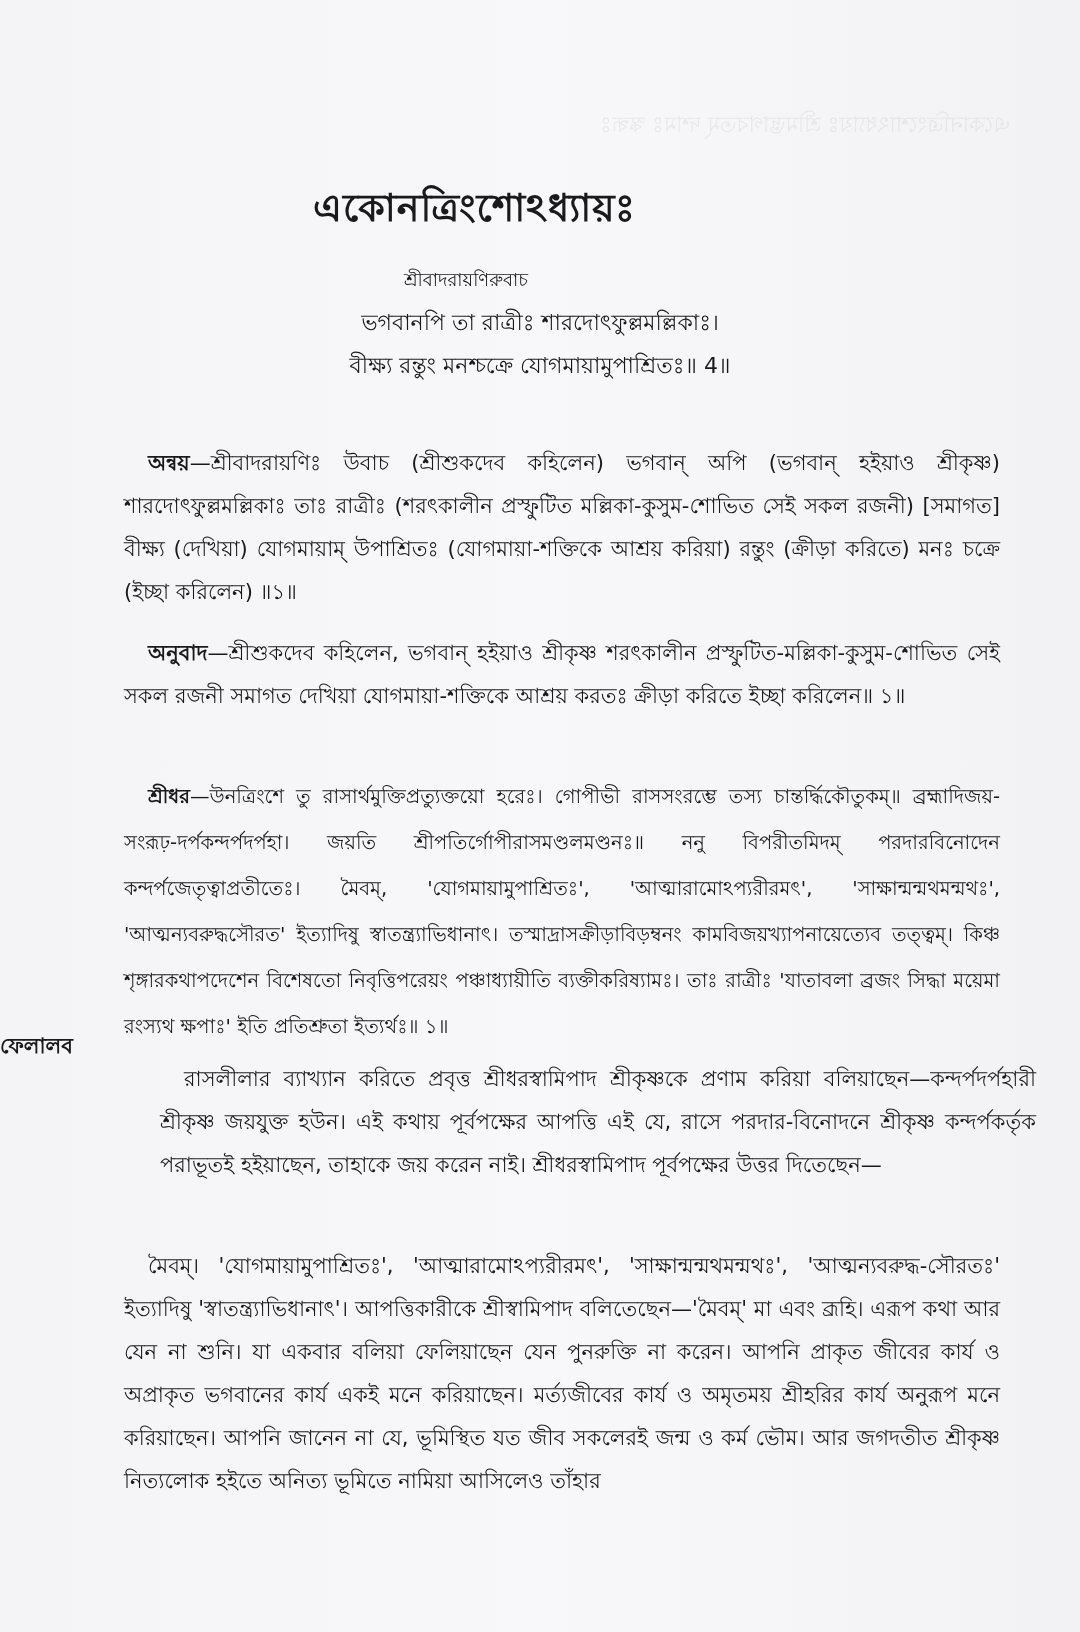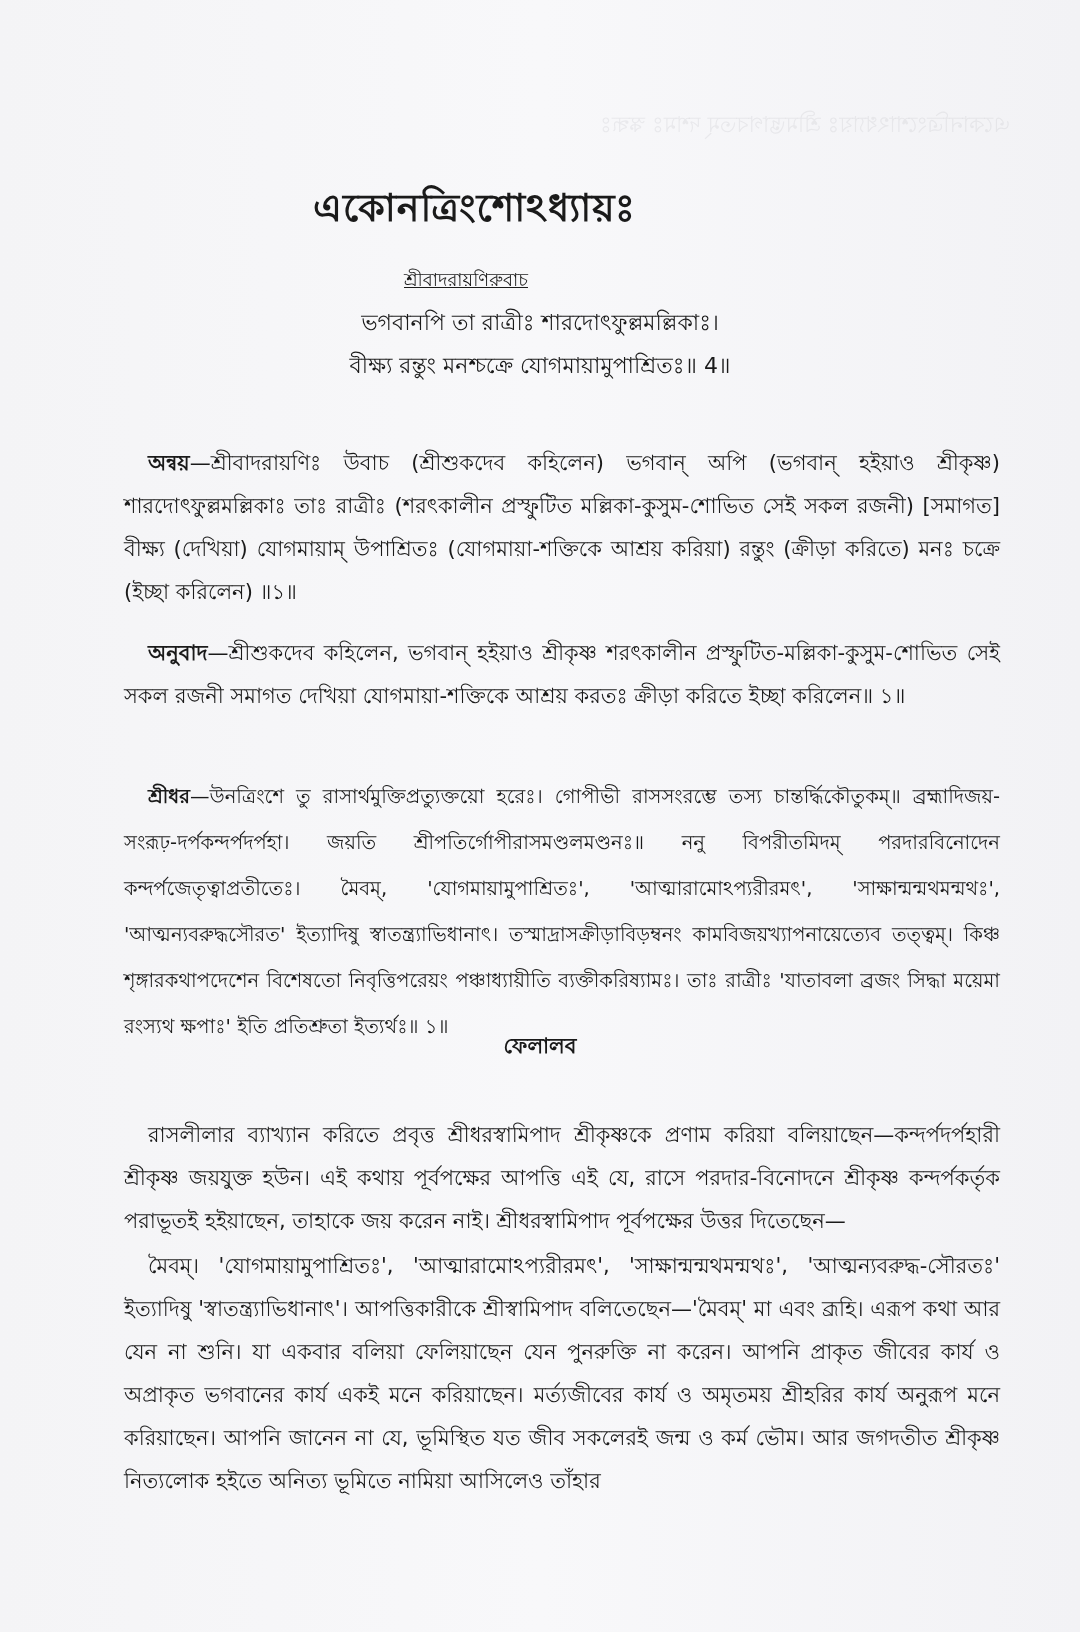--- a/index.html
+++ b/index.html
@@ -45,21 +45,20 @@
       font-weight: bold;
       letter-spacing: 1px;
     }
     .speaker {
       position: absolute;
       top: 266px;
       left: 0;
       width: 932px;
       text-align: center;
       font-size: 18px;
-      text-decoration: underline;
     }
     .verse-line {
       position: absolute;
       left: 0;
       width: 1080px;
       text-align: center;
       font-size: 22px;
     }
     .verse-line.l1 { top: 305px; }
     .verse-line.l2 { top: 348px; }
@@ -75,25 +74,24 @@
       font-weight: bold;
     }
     .para.anvaya  { top: 442px; }
     .para.anuvad  { top: 632px; }
     .para.sridhar { top: 774px; font-size: 19.5px; line-height: 46px; }
     .section-title {
       position: absolute;
       top: 1030px;
       left: 0;
       width: 1080px;
-      text-align: center;
       font-size: 21px;
       font-weight: bold;
     }
-    .para.fela1 { top: 1114px; }
+    .para.fela1 { top: 1058px; margin-left: 36px; }
     .para.fela2 { top: 1245px; }
   </style>
 </head>
 <body>
 
 <div class="page">
 
   <div class="bleed">একোনত্রিংশোঽধ্যায়ঃ শ্রীমদ্ভাগবতম্ দশমঃ স্কন্ধঃ</div>
 
   <div class="chapter-title">একোনত্রিংশোঽধ্যায়ঃ</div>

